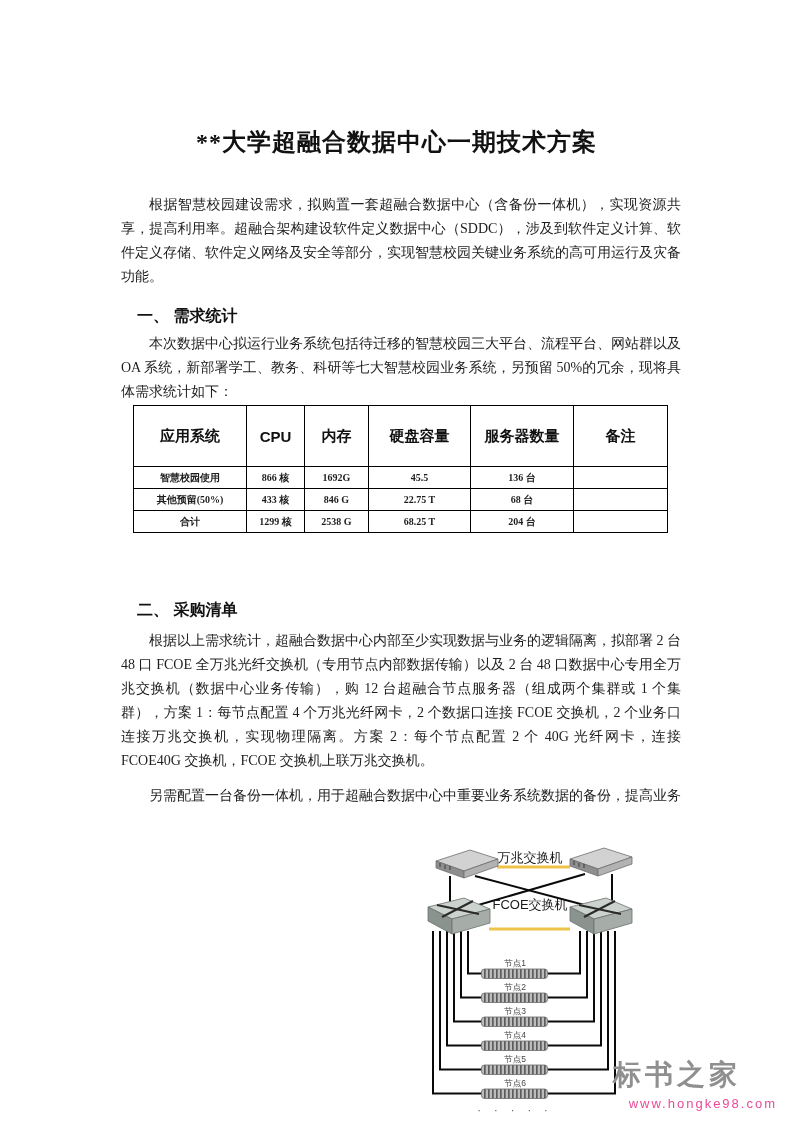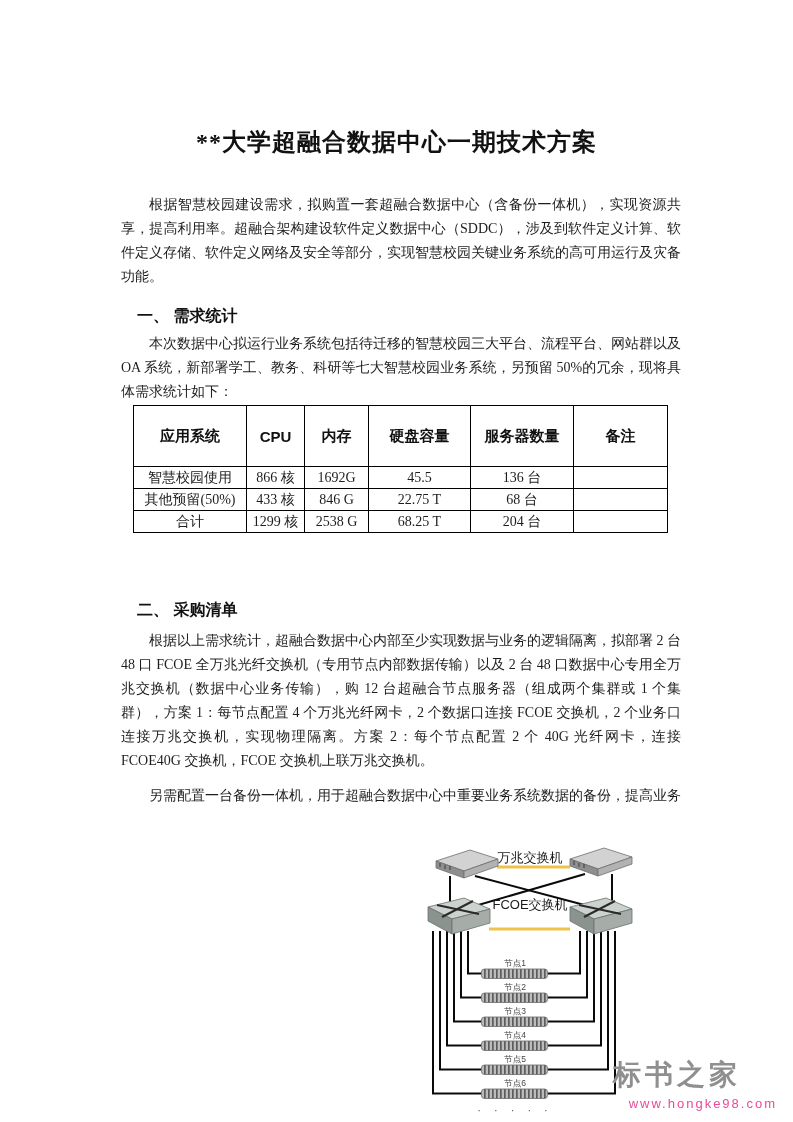--- a/index.html
+++ b/index.html
@@ -35,21 +35,21 @@
   .req-table th,.req-table td{
     border:1.5px solid #000;text-align:center;vertical-align:middle;
     padding:0;overflow:hidden;white-space:nowrap;
   }
   .req-table thead th{
     height:60px;font-family:"Liberation Sans",sans-serif;
     font-size:15px;font-weight:bold;color:#111;
   }
   .req-table tbody td{
     height:21px;font-family:"Liberation Serif",serif;
-    font-size:14px;color:#1d1d1d;
+    font-size:10px;color:#1d1d1d;font-weight:bold;
   }
   .diagram{position:absolute;left:420px;top:845px;}
   .diagram text{font-family:"Liberation Sans",sans-serif;}
   .dg-label{font-size:13px;fill:#1a1a1a;}
   .dg-node-label{font-size:8.5px;fill:#454545;}
   .dg-ellipsis{font-size:11px;fill:#555;letter-spacing:5px;}
   .watermark{
     position:absolute;right:16px;top:1056px;width:200px;
     text-align:right;font-family:"Liberation Sans",sans-serif;
   }

